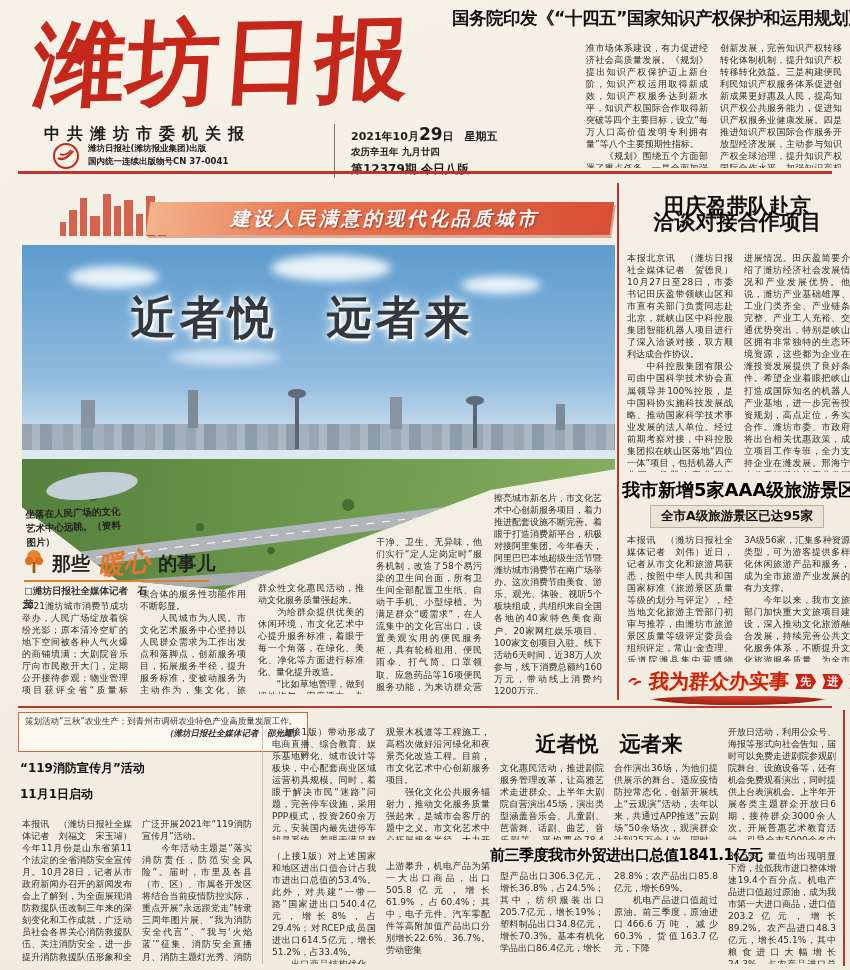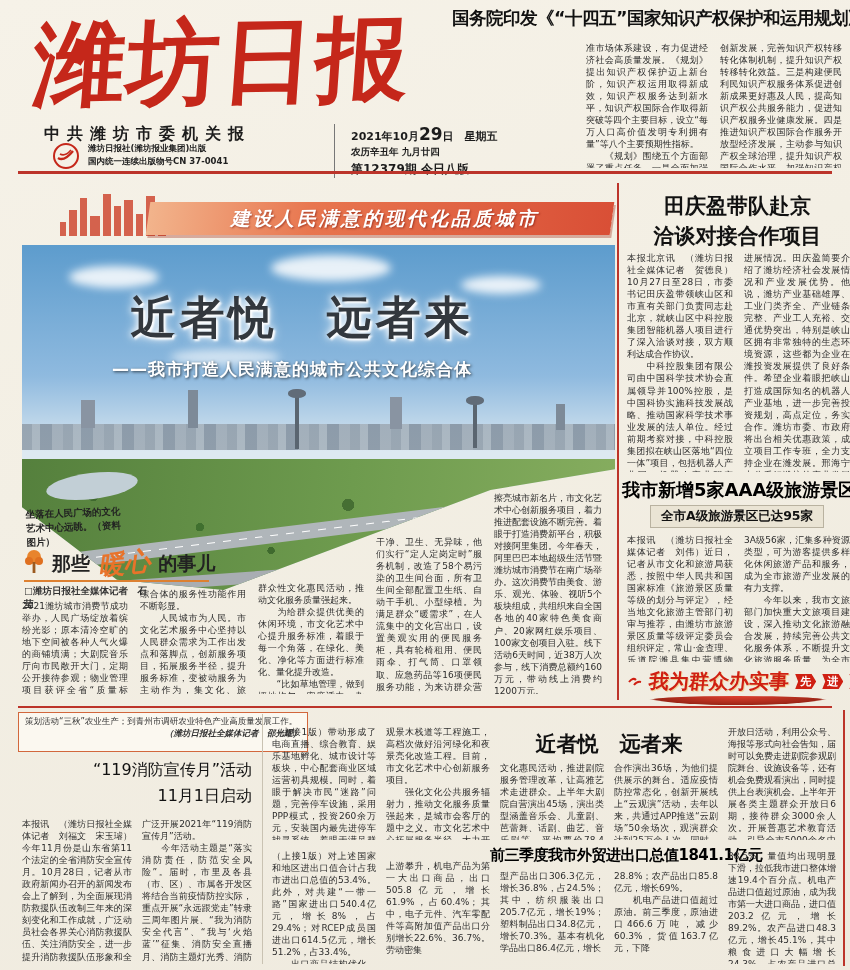--- a/index.html
+++ b/index.html
@@ -101,22 +101,22 @@
       font-size:11px;font-weight:700;text-align:center;line-height:15px;margin-left:1px;
       clip-path:polygon(0 0,78% 0,100% 50%,78% 100%,0 100%,14% 50%);vertical-align:middle;}
   .hill{position:absolute;left:648px;top:696px;width:180px;height:9px;border-radius:50%;
       background:radial-gradient(ellipse at 50% 0,#e0402f 0%,#9c2516 70%,transparent 75%);}
 
   
   .note-box{position:absolute;left:18px;top:712px;width:290px;height:40px;
       border:1.5px solid #d2673c;background:#fbf8f0;padding:3px 6px;box-sizing:border-box;
       font-size:8.5px;line-height:1.4;color:#333;overflow:hidden;}
   .note-credit{display:block;text-align:right;font-weight:700;font-style:italic;}
-  .fire-title{position:absolute;left:20px;width:232px;text-align:right;font-size:16px;
-      font-weight:400;color:#111;white-space:nowrap;}
+  .fire-title{position:absolute;left:20px;width:232px;text-align:left;font-size:12px;
+      font-weight:700;color:#111;white-space:nowrap;}
   .jump-title{position:absolute;left:500px;top:730px;width:218px;text-align:center;
       font-size:21px;font-weight:900;color:#111;white-space:nowrap;}
   .trade-title{position:absolute;left:490px;top:846px;width:246px;font-size:15px;
       font-weight:900;color:#000;white-space:nowrap;letter-spacing:-0.5px;}
 </style>
 </head>
 <body>
 
 <div id="page">
 
@@ -176,21 +176,20 @@
     <div class="park">
         <div class="trees"></div>
       </div>
     <div class="lake"></div>
     <div class="road1"></div>
     <div class="road2"></div>
     <div class="tower" style="left:46%;top:44%;height:52px;"></div>
     <div class="tower" style="left:76%;top:46%;height:44px;"></div>
   </div>
   <div class="feat-title">近者悦　远者来</div>
-  <div class="feat-sub">——我市打造人民满意的城市公共文化综合体</div>
   <div class="photo-cap">坐落在人民广场的文化艺术中心远眺。（资料图片）</div>
 
   <div class="warm-head">
     <span style="display:inline-block;vertical-align:middle;margin-right:3px;">
       <svg width="20" height="26" viewBox="0 0 20 26">
         <circle cx="10" cy="8" r="7" fill="#e8842c"></circle>
         <circle cx="5" cy="12" r="4" fill="#df7020"></circle>
         <circle cx="15" cy="12" r="4" fill="#df7020"></circle>
         <rect x="8.6" y="13" width="2.8" height="11" fill="#9c5a20"></rect>
       </svg>
@@ -208,21 +207,21 @@
 　　推动城市综合文化实力出新出彩，必须坚持以文惠民，加快推进公共文化设施建设，办好</div>
   <div class="col" style="left:258px;top:582px;width:106px;height:112px;">群众性文化惠民活动，推动文化服务质量强起来。
 　　为给群众提供优美的休闲环境，市文化艺术中心提升服务标准，着眼于每一个角落，在绿化、美化、净化等方面进行标准化、量化提升改造。
 　　“比如草地管理，做到坪地均匀、密度适中，杂草率控制在8%以内，覆盖率达到93%以上，草坪空秃面积不超过15×15平方厘米；场馆管理要做到时时干净、处处干净……”文化艺术中心项目经理高洪立向记者介绍，为实现厕所</div>
   <div class="col" style="left:376px;top:536px;width:106px;height:158px;">干净、卫生、无异味，他们实行“定人定岗定时”服务机制，改造了58个易污染的卫生间台面，所有卫生间全部配置卫生纸、自动干手机、小型绿植。为满足群众“暖需求”，在人流集中的文化宫出口，设置美观实用的便民服务柜，具有轮椅租用、便民雨伞、打气筒、口罩领取、应急药品等16项便民服务功能，为来访群众营造宾至如归的良好体验。为随时了解和解决群众需求，在园区显著位置张贴海报公布电话，24小时不打烊，市民对中心工作有投诉或意见建议随时反映。
 　　从市民可见可感的小事做起，涓滴汇海，带来的是不断跃升的群众文化获得感。</div>
   <div class="col" style="left:494px;top:492px;width:108px;height:202px;">擦亮城市新名片，市文化艺术中心创新服务项目，着力推进配套设施不断完善。着眼于打造消费新平台，积极对接阿里集团。今年春天，阿里巴巴本地超级生活节暨潍坊城市消费节在南广场举办。这次消费节由美食、游乐、观光、体验、视听5个板块组成，共组织来自全国各地的40家特色美食商户、20家网红娱乐项目、100家文创项目入驻。线下活动6天时间，近38万人次参与，线下消费总额约160万元，带动线上消费约1200万元。
 　　着眼于完善服务新业态，市文化艺术中心加快商业提升步伐。目前，地下商业区域全部完成装修和招引工作，引入东方启明星、超能星球、乐high3家上市公司品牌以及展熙电子商务、七田阳光等14家知名企业入驻。（下转2版）</div>
 
   <div class="bj-title" style="top:192px;">田庆盈带队赴京</div>
-  <div class="bj-title" style="top:222px;">洽谈对接合作项目</div>
+  <div class="bj-title" style="top:208px;">洽谈对接合作项目</div>
   <div class="col" style="left:627px;top:252px;width:106px;height:220px;">本报北京讯　（潍坊日报社全媒体记者　贺德良）10月27日至28日，市委书记田庆盈带领峡山区和市直有关部门负责同志赴北京，就峡山区中科控股集团智能机器人项目进行了深入洽谈对接，双方顺利达成合作协议。
 　　中科控股集团有限公司由中国科学技术协会直属领导并100%控股，是中国科协实施科技发展战略、推动国家科学技术事业发展的法人单位。经过前期考察对接，中科控股集团拟在峡山区落地“四位一体”项目，包括机器人产业园、机器人产业研究院、智能机器人租赁、职业机器人大赛。
 　　在双方举行的座谈会上，中科控股集团董事长邢海宁、中科控股集团副总经理吴疆，峡山区党工委书记、管委会主任张龙江分别介绍了中科控股集团情况、中科“四位一体”项目情况和项目</div>
   <div class="col" style="left:744px;top:252px;width:106px;height:220px;">进展情况。田庆盈简要介绍了潍坊经济社会发展情况和产业发展优势。他说，潍坊产业基础雄厚、工业门类齐全、产业链条完整、产业工人充裕、交通优势突出，特别是峡山区拥有非常独特的生态环境资源，这些都为企业在潍投资发展提供了良好条件。希望企业着眼把峡山打造成国际知名的机器人产业基地，进一步完善投资规划，高点定位，务实合作。潍坊市委、市政府将出台相关优惠政策，成立项目工作专班，全力支持企业在潍发展。邢海宁十分看好潍坊的产业发展环境，认为潍坊发展科技产业决心大、服务优、资源优势好，希望项目能够得到潍坊市委、市政府的重视和支持，相信在双方共同努力下，双方合作一定取得圆满成功。
 　　座谈结束后，双方共同见证了中科智能机器人产业园项目签约。</div>
 
   <div class="aaa-title">我市新增5家AAA级旅游景区</div>
   <div class="aaa-sub">全市A级旅游景区已达95家</div>
   <div class="col" style="left:627px;top:534px;width:106px;height:128px;">本报讯　（潍坊日报社全媒体记者　刘伟）近日，记者从市文化和旅游局获悉，按照中华人民共和国国家标准《旅游景区质量等级的划分与评定》，经当地文化旅游主管部门初审与推荐，由潍坊市旅游景区质量等级评定委员会组织评定，常山·金查理、乐道院潍县集中营博物馆、潍坊莲花山农庄小镇、临朐淹子岭房车露营公园、坊茨小镇等5家景区达到国家AAA级旅游景区标准要求，确定为国家AAA级旅游景区。
 　　目前我市A级旅游景区已达95家，其中5A级2家、4A级21家、</div>

